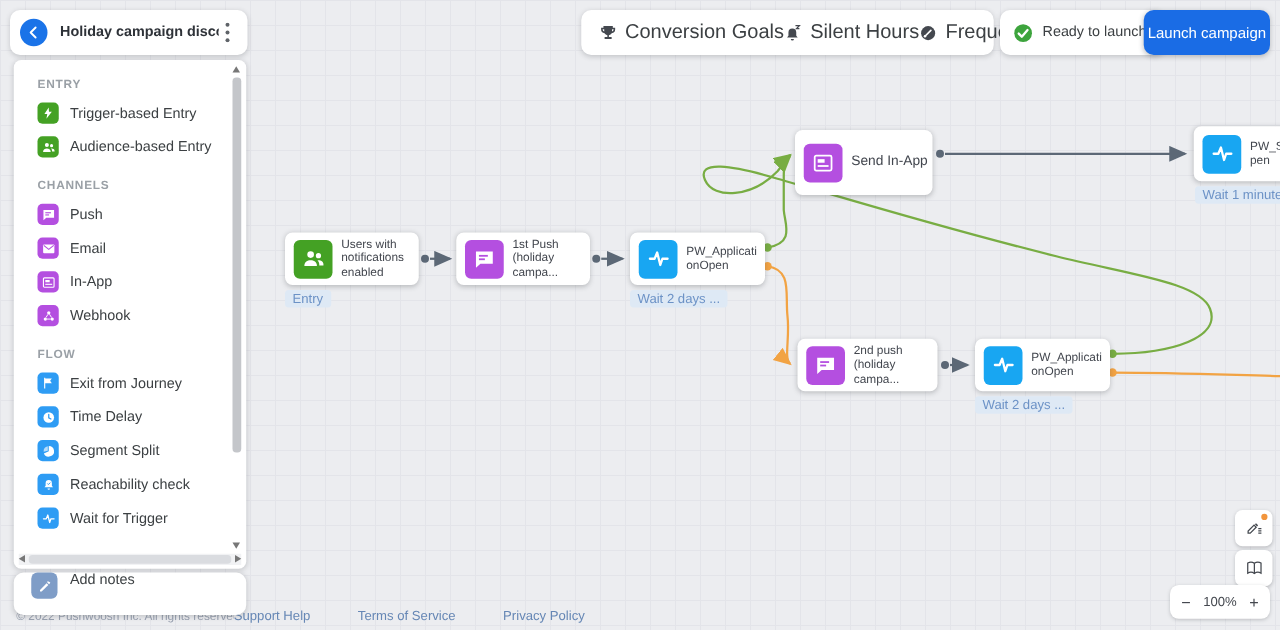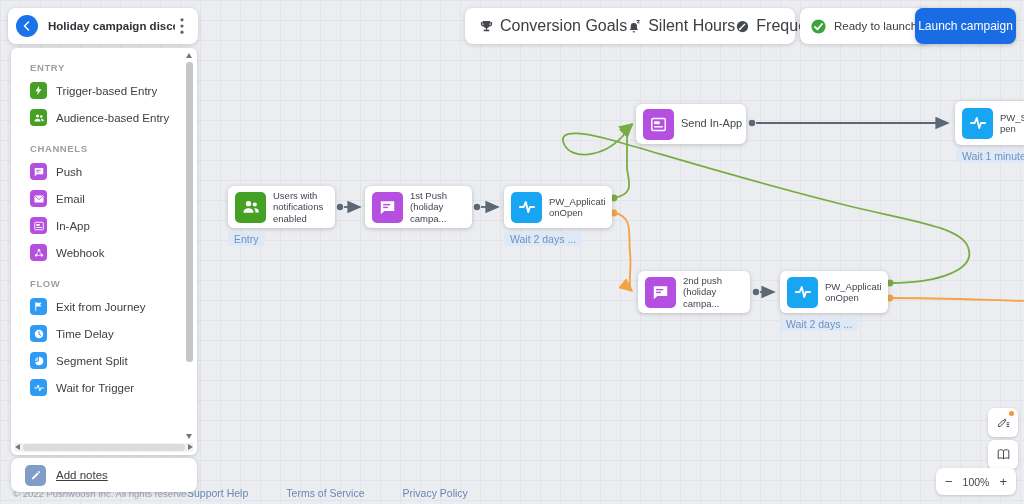--- a/index.html
+++ b/index.html
@@ -39,21 +39,21 @@
 
   .vscroll { position:absolute; right:3px; top:5px; bottom:16px; width:9px; }
   .vscroll .tri-up { position:absolute; top:0; left:1px; border-left:3.5px solid transparent; border-right:3.5px solid transparent; border-bottom:5px solid #777; }
   .vscroll .tri-dn { position:absolute; bottom:0; left:1px; border-left:3.5px solid transparent; border-right:3.5px solid transparent; border-top:5px solid #777; }
   .vscroll .vthumb { position:absolute; top:9px; left:1px; width:7px; height:300px; background:#c4c6ca; border-radius:3px; }
   .hscroll { position:absolute; left:4px; right:4px; bottom:3px; height:9px; background:#f1f2f4; }
   .hscroll .tri-l { position:absolute; left:0; top:1px; border-top:3.5px solid transparent; border-bottom:3.5px solid transparent; border-right:5px solid #777; }
   .hscroll .tri-r { position:absolute; right:0; top:1px; border-top:3.5px solid transparent; border-bottom:3.5px solid transparent; border-left:5px solid #777; }
   .hscroll .hthumb { position:absolute; left:8px; right:8px; top:1px; height:7px; background:#dadce0; border-radius:3px; }
 
-  .notes-card { left:11px; top:458px; width:186px; height:34px; display:flex; align-items:center; gap:10px; padding-left:14px; z-index:5; cursor:pointer;text-decoration:underline; }
+  .notes-card { left:11px; top:458px; width:186px; height:34px; display:flex; align-items:flex-start; gap:10px; padding-left:14px; z-index:5; cursor:pointer; }
   .notes-ic { width:21px; height:21px; border-radius:5px; background:#7f9dc7; display:flex; align-items:center; justify-content:center; }
   .notes-lbl { font-size:11.5px; color:#3c4043; }
 
   
   .node { position:absolute; background:#fff; border-radius:6px; box-shadow:0 1px 4px rgba(60,64,67,.28); display:flex; align-items:center; gap:7px; padding:5px 7px; cursor:grab; }
   .node .nic { width:31px; height:31px; border-radius:5px; display:flex; align-items:center; justify-content:center; flex:0 0 auto; }
   .node .ntxt { font-size:9.5px; line-height:1.2; color:#42464e; }
   .node .ntxt span { display:block; white-space:nowrap; }
   .badge { position:absolute; font-size:10.5px; color:#6c92c6; background:#dee9f5; border-radius:3px; padding:1px 6px; white-space:nowrap; }
 
@@ -250,20 +250,30 @@
         <svg width="12" height="12" viewBox="0 0 24 24">
           <path d="M12 3.5 A8.5 8.5 0 1 1 4.2 15.4 L12 12 Z" fill="#fff"></path>
           <path d="M10.5 4 A8.5 8.5 0 0 0 3.8 12.8 L10.5 11 Z" fill="#fff" opacity=".65"></path>
         </svg>
       </span>
     <span class="lbl">Segment Split</span>
   </div>
   <div class="s-item">
     <span class="ic blue">
         <svg width="12" height="12" viewBox="0 0 24 24">
+          <path d="M12 4a5 5 0 0 1 5 5v4.3l1.8 2.2H5.2L7 13.3V9a5 5 0 0 1 5-5z" fill="#fff"></path>
+          <path d="M10 17.5a2 2 0 0 0 4 0z" fill="#fff"></path>
+          <path d="M9.8 9.6 L11.4 11.2 L14.4 8.2" stroke="currentColor" stroke-width="1.6" fill="none"></path>
+        </svg>
+      </span>
+    <span class="lbl">Reachability check</span>
+  </div>
+  <div class="s-item">
+    <span class="ic blue">
+        <svg width="12" height="12" viewBox="0 0 24 24">
           <path d="M3.5 12 H8 L10.5 6 L13.5 18 L15.5 12 H20.5" stroke="#fff" stroke-width="2" fill="none" stroke-linejoin="round" stroke-linecap="round"></path>
         </svg>
       </span>
     <span class="lbl">Wait for Trigger</span>
   </div>
 
   <div class="vscroll">
     <div class="tri-up"></div>
     <div class="vthumb"></div>
     <div class="tri-dn"></div>
@@ -323,21 +333,21 @@
         <path d="M3.5 12 H8 L10.5 6 L13.5 18 L15.5 12 H20.5" stroke="#fff" stroke-width="2.2" fill="none" stroke-linejoin="round" stroke-linecap="round"></path>
       </svg>
   </span>
   <span class="ntxt">
     <span>PW_Applicati</span>
       <span>onOpen</span>
   </span>
 </div>
 <div class="badge" style="left:504px;top:232px">Wait 2 days ...</div>
 
-<div class="node" style="left:636px;top:104px;width:110px;height:40px">
+<div class="node" style="left:636px;top:104px;width:110px;height:52px">
   <span class="nic" style="background:#b44fe0;color:#b44fe0">
     <svg width="19" height="19" viewBox="0 0 24 24">
         <rect x="3.5" y="4.5" width="17" height="15" rx="1.5" fill="none" stroke="#fff" stroke-width="1.8"></rect>
         <rect x="6.5" y="8" width="7" height="3.6" fill="#fff"></rect>
         <rect x="6.5" y="14" width="11" height="1.8" fill="#fff"></rect>
       </svg>
   </span>
   <span class="ntxt" style="font-size:11px">
     <span>Send In-App</span>
   </span>

